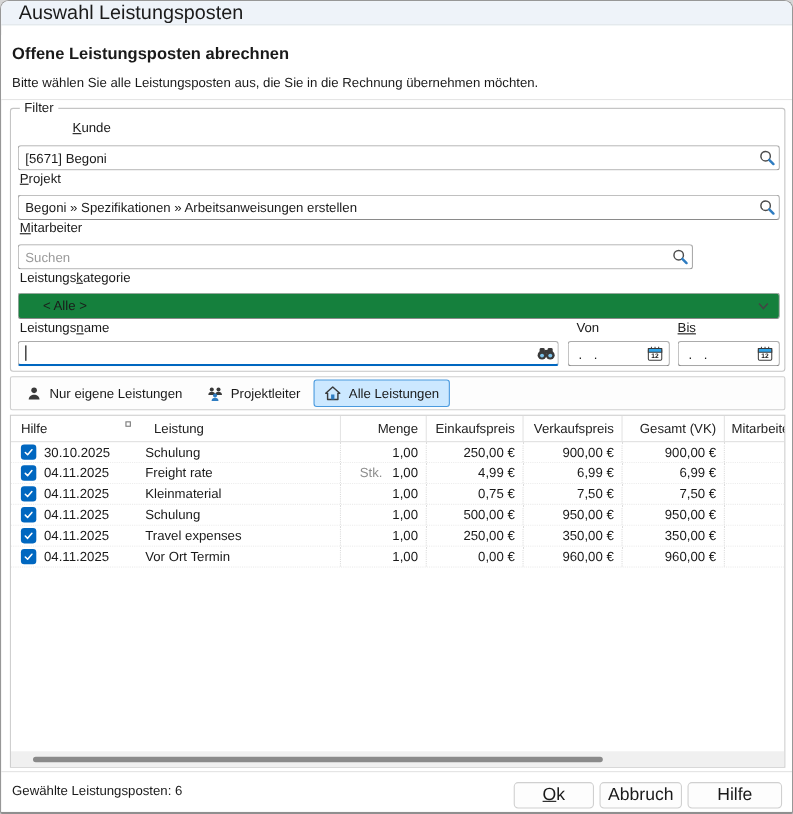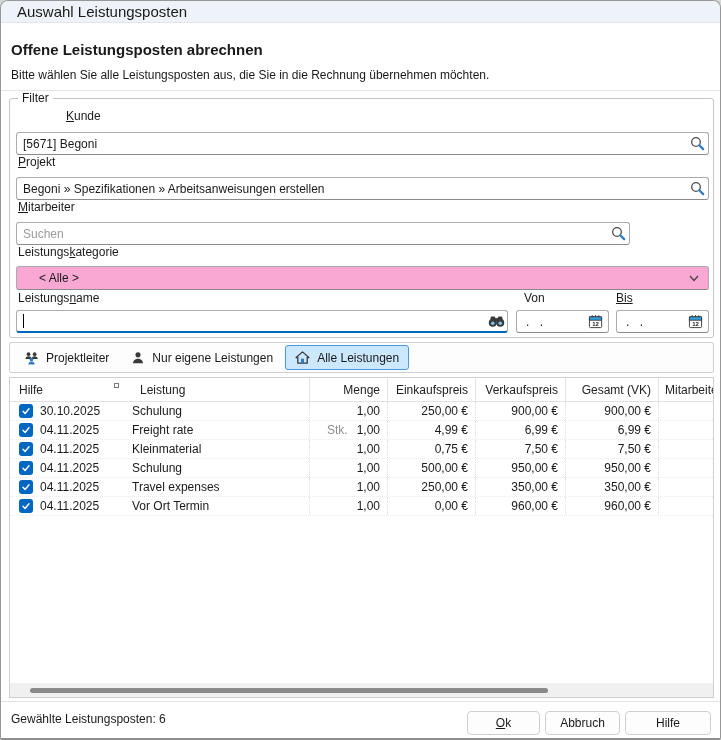--- a/index.html
+++ b/index.html
@@ -6,21 +6,21 @@
   *{box-sizing:border-box;}
   .window{
     position:relative;width:721px;height:740px;background:#fff;
     font-family:"Liberation Sans",sans-serif;color:#1a1a1a;
     border:1px solid #979797;border-bottom:2px solid #8f8f8f;
     border-radius:8px 8px 2px 2px;overflow:hidden;
   }
   .titlebar{
     position:absolute;left:0;top:0;right:0;height:22px;background:#eef3f9;
     border-bottom:1px solid #e2e6ea;display:flex;align-items:center;padding-left:16px;
-    font-size:15px;color:#1b1b1b;
+    font-size:18px;color:#1b1b1b;
   }
   .headerbar{position:absolute;left:0;top:31px;right:0;height:59px;background:#fff;border-bottom:1px solid #e5e5e5;}
   .h-title{position:absolute;left:10px;top:9px;font-size:15px;font-weight:bold;}
   .h-sub{position:absolute;left:10px;top:36px;font-size:12px;}
 
   
   .groupbox{position:absolute;left:8px;top:97px;width:705px;height:240px;border:1px solid #c5c5c5;border-radius:3px;}
   .legend{position:absolute;left:8px;top:-8px;background:#fff;padding:0 4px;font-size:12px;}
   .flabel{position:absolute;font-size:12px;white-space:nowrap;}
   .flabel u{text-decoration:underline;}
@@ -29,21 +29,21 @@
     border-radius:3px;display:flex;align-items:center;
   }
   .fieldbox input{
     flex:1;border:none;outline:none;background:transparent;font-family:"Liberation Sans",sans-serif;
     font-size:12px;color:#1a1a1a;padding:0 4px 0 6px;min-width:0;
   }
   .fieldbox input::placeholder{color:#9a9a9a;}
   .fieldbox.focused{border-bottom:2px solid #0067c0;}
   .icon-btn{width:22px;height:20px;display:flex;align-items:center;justify-content:center;flex:0 0 auto;}
   .combobox{
-    position:absolute;height:24px;background:#f9a8d4;border:1px solid #ababab;border-bottom:1px solid #8a8a8a;border-radius:3px;
+    position:absolute;height:24px;background:#15803d;border:1px solid #ababab;border-bottom:1px solid #8a8a8a;border-radius:3px;
     display:flex;align-items:center;font-size:12px;padding-left:22px;text-align:center;
   }
   .combobox .chev{position:absolute;right:8px;top:5px;}
   .datefield{
     position:absolute;height:23px;background:#fff;border:1px solid #ababab;border-bottom:1px solid #8a8a8a;border-radius:3px;
     display:flex;align-items:center;justify-content:space-between;font-size:12px;padding:0 5px 0 9px;
   }
   .dateval{word-spacing:7px;color:#1a1a1a;}
   .caret{display:inline-block;width:1px;height:14px;background:#000;margin-left:6px;}
 
@@ -77,21 +77,21 @@
   .unit{color:#8e8e8e;margin-right:9px;}
   .hscroll{
     position:absolute;left:0;right:0;bottom:0;height:14px;background:#f0f0f0;
   }
   .hthumb{position:absolute;left:20px;top:5px;width:518px;height:5px;background:#8a8a8a;border-radius:3px;}
 
   .bottomsep{position:absolute;left:0;top:700px;right:0;height:1px;background:#e3e3e3;}
   .statustext{position:absolute;left:10px;top:711px;font-size:12px;}
   .dlgbtn{
     position:absolute;top:710px;height:24px;background:#fdfdfd;border:1px solid #d0d0d0;border-radius:4px;
-    font-family:"Liberation Sans",sans-serif;font-size:12px;color:#1a1a1a;display:flex;align-items:center;justify-content:center;
+    font-family:"Liberation Sans",sans-serif;font-size:16px;color:#1a1a1a;display:flex;align-items:center;justify-content:center;
   }
   .dlgbtn u{text-decoration:underline;}
   svg{display:block;}
 </style>
 </head>
 <body>
 
 <div class="window">
 
   <div class="titlebar">
@@ -193,40 +193,40 @@
             <line x1="11.5" y1="1.2" x2="11.5" y2="3.4" stroke="#3a3a3a" stroke-width="1"></line>
             <text x="8" y="12.6" font-size="6.4" font-family="Liberation Sans" text-anchor="middle" fill="#1a1a1a" font-weight="bold">12</text>
           </svg>
       </span>
     </div>
   </div>
 
   <div class="toolbar">
     <button class="tbtn">
       <span>
+        <svg width="14" height="14" viewBox="0 0 16 16">
+            <circle cx="8" cy="4.4" r="2.9" fill="#3a3a3a"></circle>
+            <path d="M2.4 14 c0-3.2 2.6-5.1 5.6-5.1 s5.6 1.9 5.6 5.1 z" fill="#3a3a3a"></path>
+          </svg>
+      </span>
+      <span>Nur eigene Leistungen</span>
+    </button>
+    <button class="tbtn">
+      <span>
         <svg width="15" height="14" viewBox="0 0 16 16">
             <circle cx="4.6" cy="3.6" r="2.1" fill="#3a3a3a"></circle>
             <path d="M1 9.2c0-2 1.6-3.3 3.6-3.3s3.6 1.3 3.6 3.3z" fill="#3a3a3a"></path>
             <circle cx="11.6" cy="3.6" r="2.1" fill="#3a3a3a"></circle>
             <path d="M8 9.2c0-2 1.6-3.3 3.6-3.3s3.6 1.3 3.6 3.3z" fill="#3a3a3a"></path>
             <circle cx="8" cy="9.8" r="2.1" fill="#2e7cc1"></circle>
             <path d="M4.4 15.4c0-2 1.6-3.3 3.6-3.3s3.6 1.3 3.6 3.3z" fill="#2e7cc1"></path>
           </svg>
       </span>
       <span>Projektleiter</span>
     </button>
-    <button class="tbtn">
-      <span>
-        <svg width="14" height="14" viewBox="0 0 16 16">
-            <circle cx="8" cy="4.4" r="2.9" fill="#3a3a3a"></circle>
-            <path d="M2.4 14 c0-3.2 2.6-5.1 5.6-5.1 s5.6 1.9 5.6 5.1 z" fill="#3a3a3a"></path>
-          </svg>
-      </span>
-      <span>Nur eigene Leistungen</span>
-    </button>
     <button class="tbtn selected">
       <span>
         <svg width="15" height="15" viewBox="0 0 16 16">
             <path d="M8 2 L14.8 8 H13 V14 H3 V8 H1.2 Z" fill="none" stroke="#3a3a3a" stroke-width="1.4" stroke-linejoin="round"></path>
             <rect x="6.4" y="9.2" width="3.2" height="4.8" fill="#2e7cc1"></rect>
           </svg>
       </span>
       <span>Alle Leistungen</span>
     </button>
   </div>

